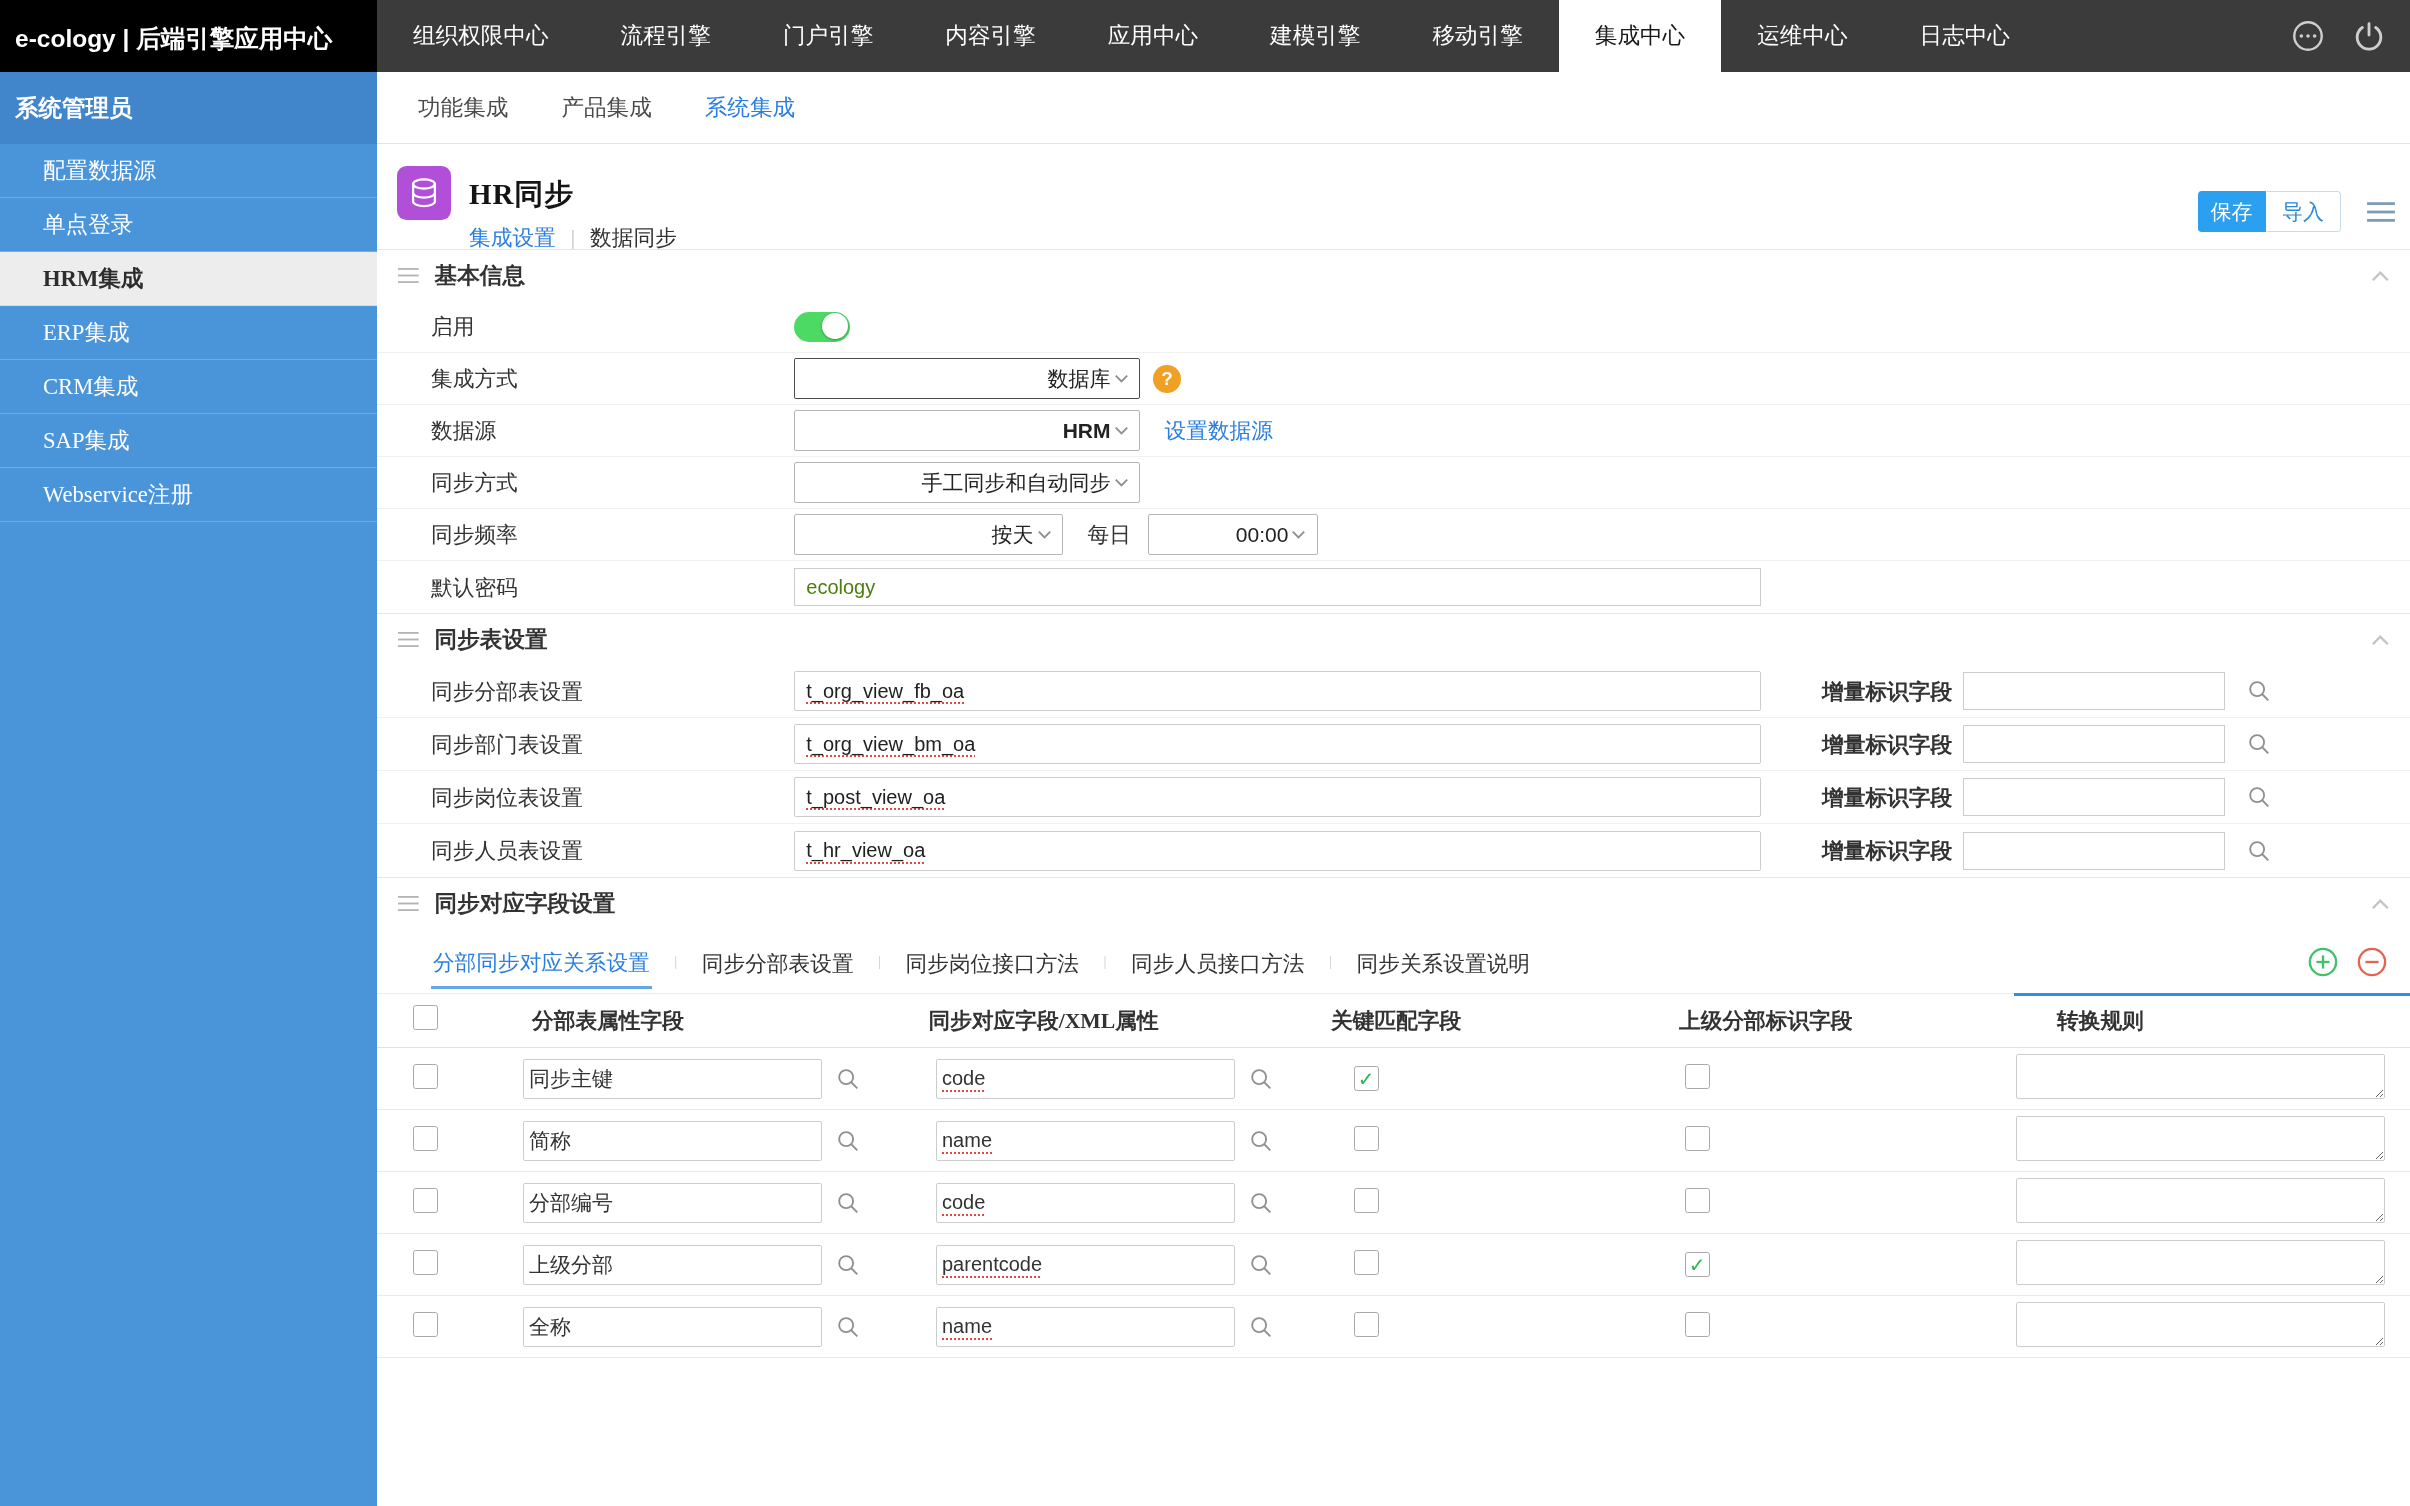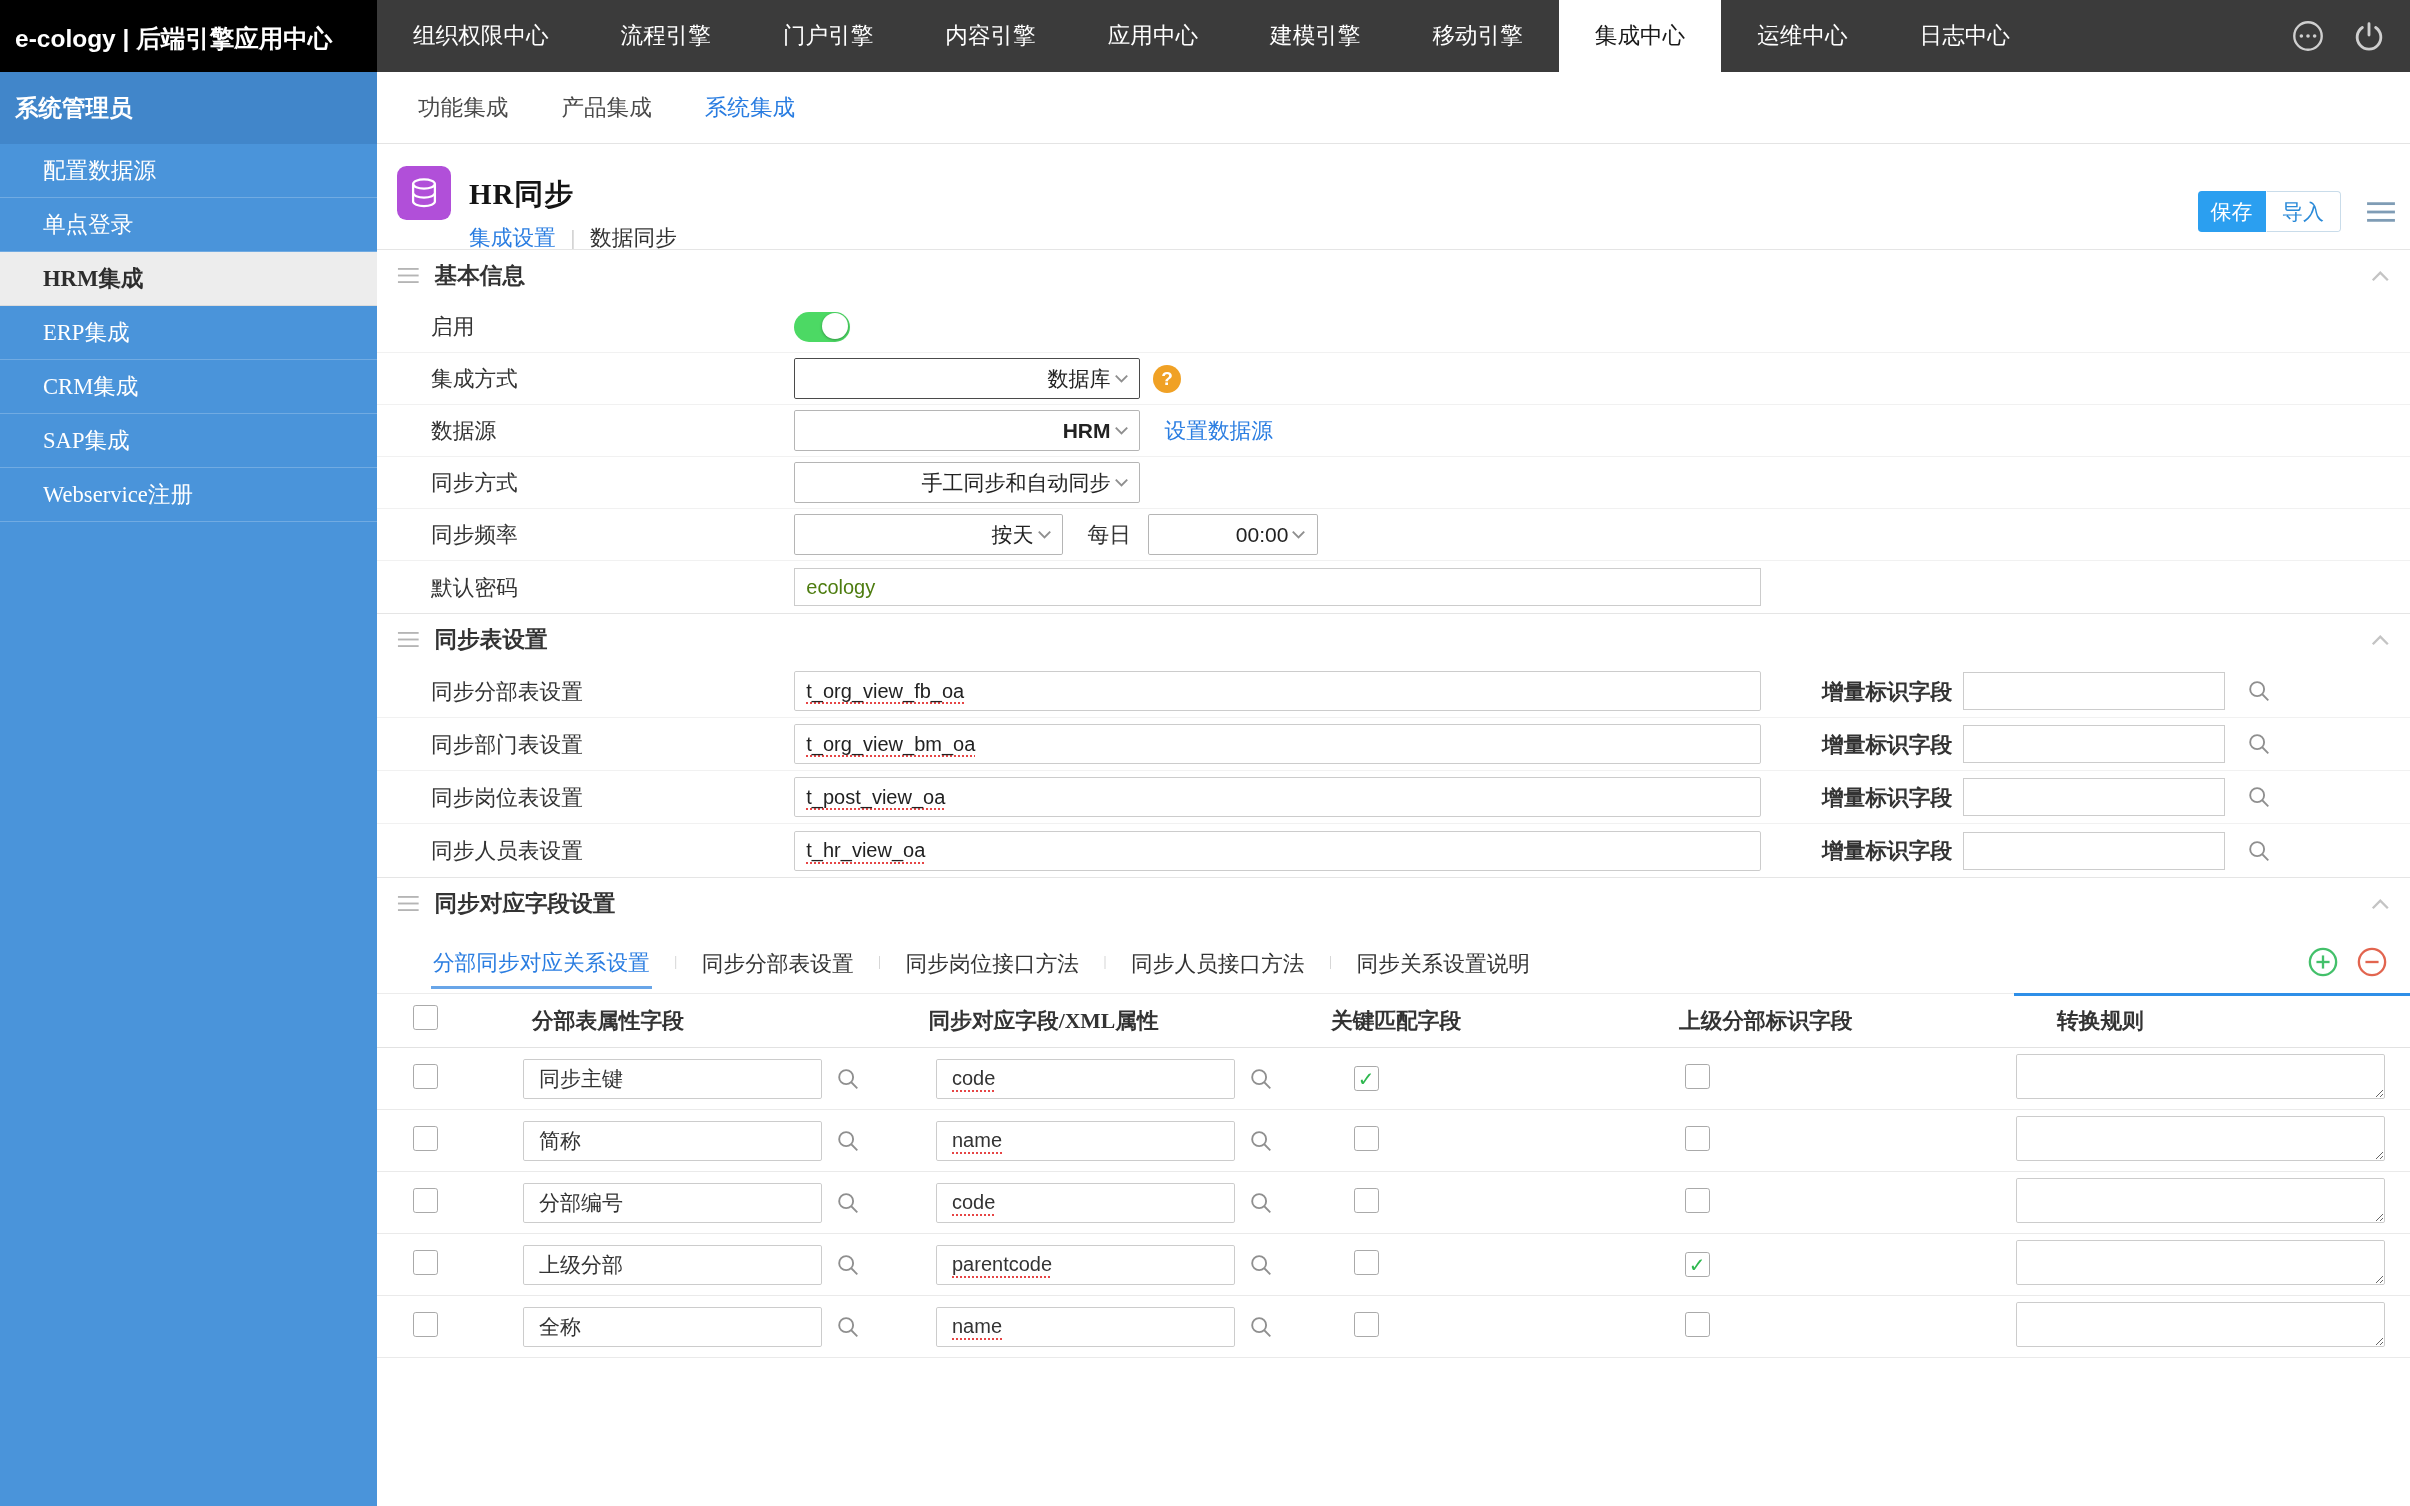--- a/index.html
+++ b/index.html
@@ -111,21 +111,21 @@
   .mth.c2 { padding-left:70px; } .mth.c3 { padding-left:23.5px; } .mth.c4 { padding-left:21px; }
   .mth.c5 { padding-left:77px; } .mth.c6 { padding-left:97px; }
   .blue-top { position:absolute; top:-0.9px; left:1637px; right:0; height:2.8px; background:#2e8fe8; }
 
   .mrow { height:62px; border-bottom:0.9px solid #eaeaea; }
   .cbcell { padding-left:36px; }
   .fieldcell { display:flex; align-items:center; margin-left:61px; }
   .fieldcell.c3m { margin-left:31px; }
   .fieldcell .mag { margin-left:13px; }
   .tinput { width:299px; height:40px; border:0.9px solid #ccc; border-radius:1.9px; background:#fff;
-            display:flex; align-items:center; padding:0 15px; font-size:20px; cursor:text; }
+            display:flex; align-items:center; padding:0 5px; font-size:20px; cursor:text; }
   .tinput .zh { font-size:21px; }
   .cb { width:24.5px; height:24.5px; border:0.9px solid #aaa; border-radius:2.8px; background:#fff;
         display:inline-flex; align-items:center; justify-content:center; cursor:pointer; flex:none; }
   .cb.checked::after { content:"\2713"; color:#2eb84f; font-size:20px; font-weight:bold;
                        font-family:"DejaVu Sans",sans-serif; line-height:1; }
   .cb4 { margin-left:44px; } .cb5 { margin-left:83px; }
   .rule-ta { margin-left:56px; width:369px; height:45px; border:0.9px solid #ccc; resize:both;
              font-family:"Liberation Sans","DejaVu Sans",sans-serif; font-size:19px; padding:5.6px 9.4px;
              border-radius:1.9px; color:#222; }
 </style>

